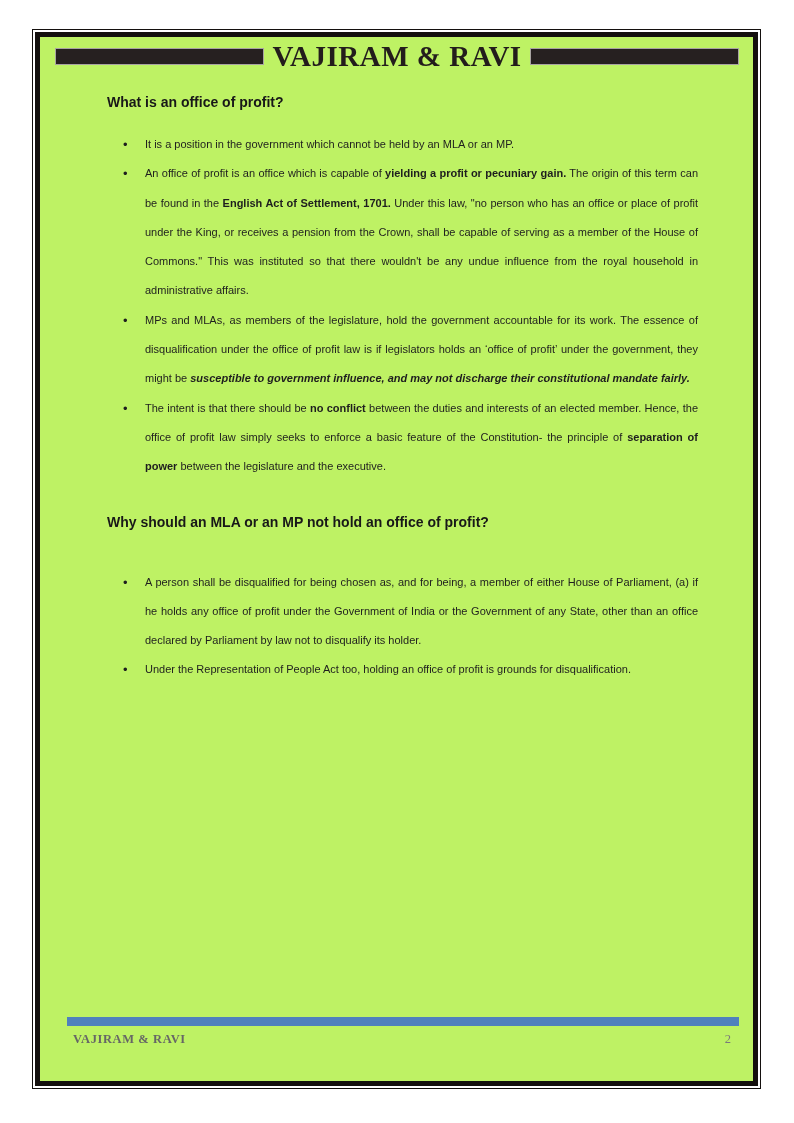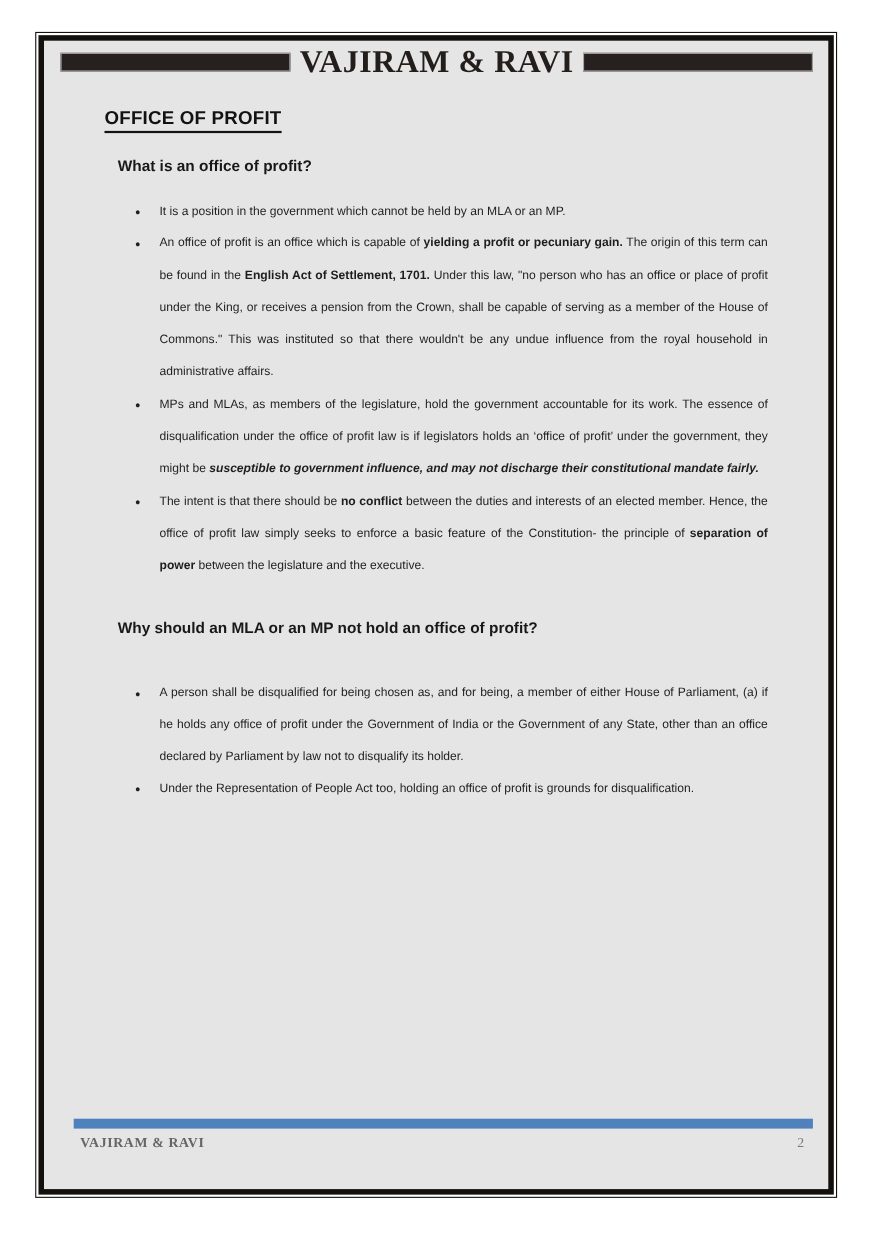--- a/index.html
+++ b/index.html
@@ -14,21 +14,21 @@
   }
   
   .outer-border {
     position: absolute; left: 32px; top: 29px;
     width: 729px; height: 1060px;
     border: 1px solid #14100e;
   }
   .inner-border {
     position: absolute; left: 2px; top: 2px; right: 2px; bottom: 2px;
     border: 5px solid #14100e;
-    background: #e5e5e5;
+    background: #bef264;
   }
   
   .masthead {
     margin: 3px 14px 0 15px;
     display: flex; align-items: center; gap: 6px;
   }
   .mast-bar {
     flex: 1; height: 17px;
     background: #262020;
     border: 1px solid #a9a4a2;
@@ -98,23 +98,20 @@
 <div class="outer-border">
   <div class="inner-border">
 
     <div class="masthead">
       <span class="mast-bar"></span>
       <span class="mast-title">VAJIRAM &amp; RAVI</span>
       <span class="mast-bar"></span>
     </div>
 
     <div class="content">
-      <div class="doc-title-wrap">
-        <span class="doc-title">OFFICE OF PROFIT</span>
-      </div>
       <div id="sections">
           <section class="section">
             <h3 class="section-heading">What is an office of profit?</h3>
             <ul class="bullets">
               <li><span class="run normal">It is a position in the government which cannot be held by an MLA or an MP.</span></li>
               <li><span class="run normal">An office of profit is an office which is capable of </span><span class="run bold">yielding a profit or pecuniary gain.</span><span class="run normal"> The origin of this term can be found in the </span><span class="run bold">English Act of Settlement, 1701.</span><span class="run normal"> Under this law, "no person who has an office or place of profit under the King, or receives a pension from the Crown, shall be capable of serving as a member of the House of Commons." This was instituted so that there wouldn't be any undue influence from the royal household in administrative affairs.</span></li>
               <li><span class="run normal">MPs and MLAs, as members of the legislature, hold the government accountable for its work. The essence of disqualification under the office of profit law is if legislators holds an ‘office of profit’ under the government, they might be </span><span class="run bolditalic">susceptible to government influence, and may not discharge their constitutional mandate fairly.</span></li>
               <li><span class="run normal">The intent is that there should be </span><span class="run bold">no conflict</span><span class="run normal"> between the duties and interests of an elected member. Hence, the office of profit law simply seeks to enforce a basic feature of the Constitution- the principle of </span><span class="run bold">separation of power</span><span class="run normal"> between the legislature and the executive.</span></li>
             </ul>
           </section>

